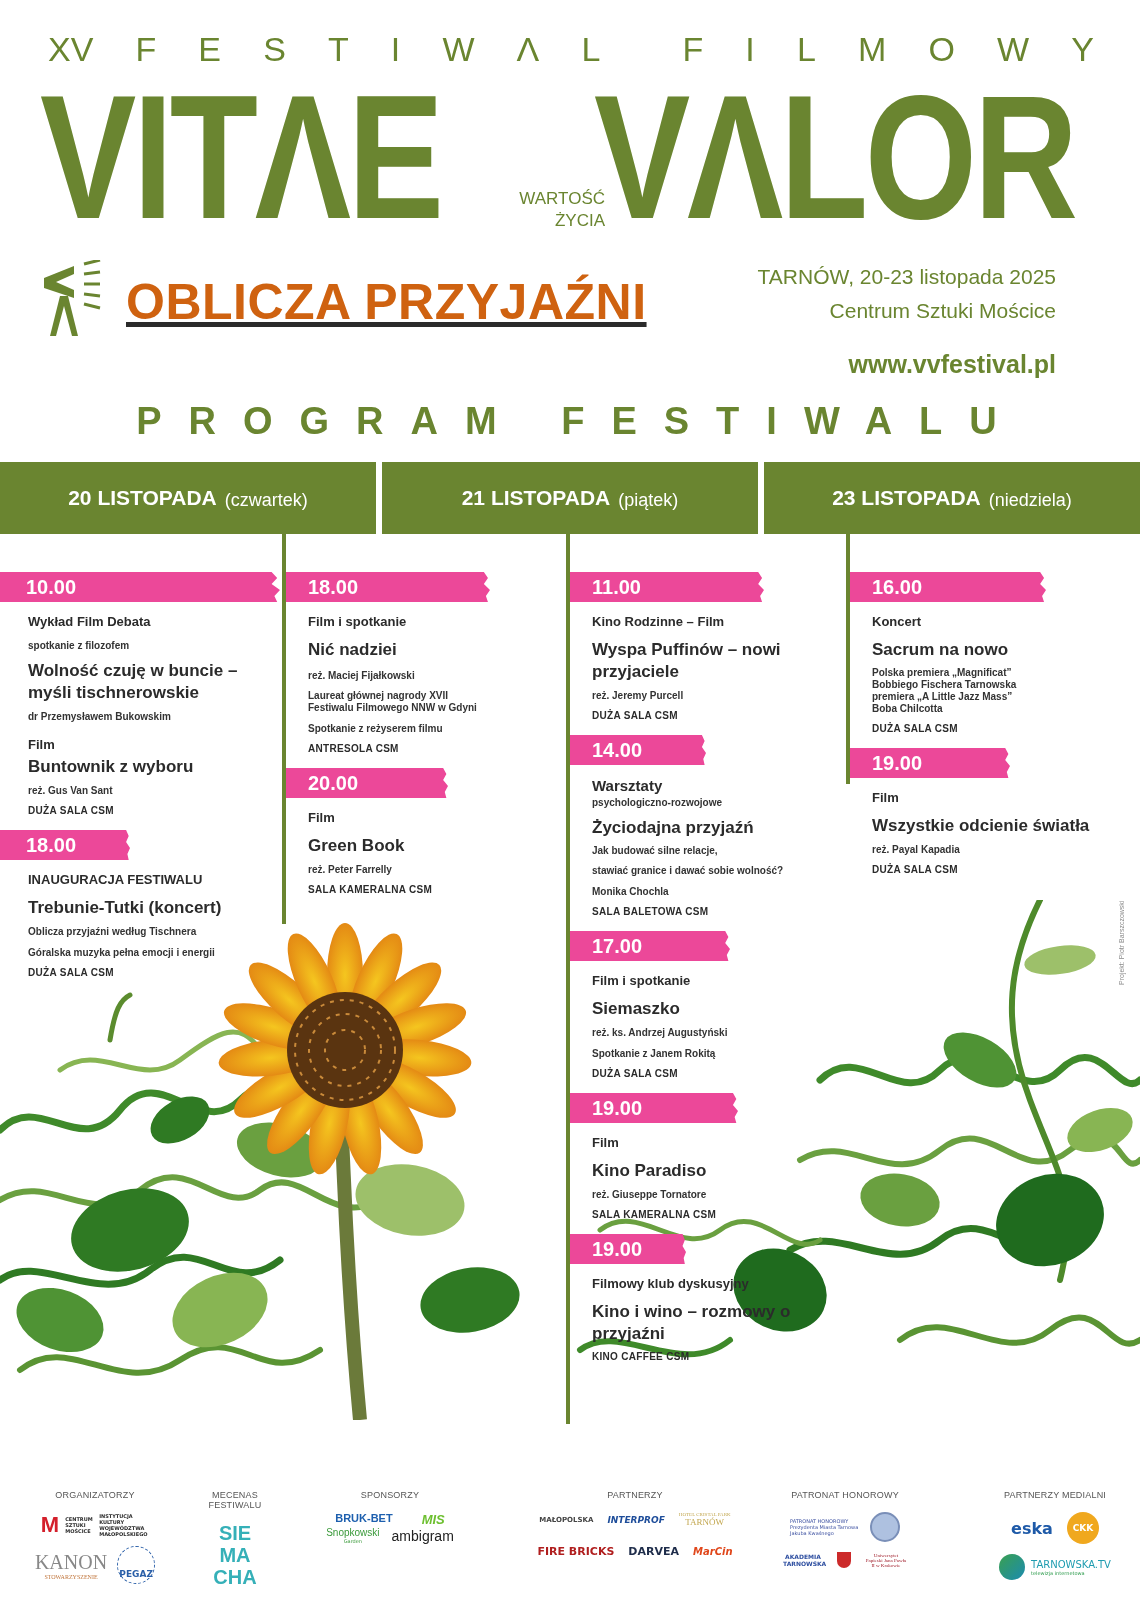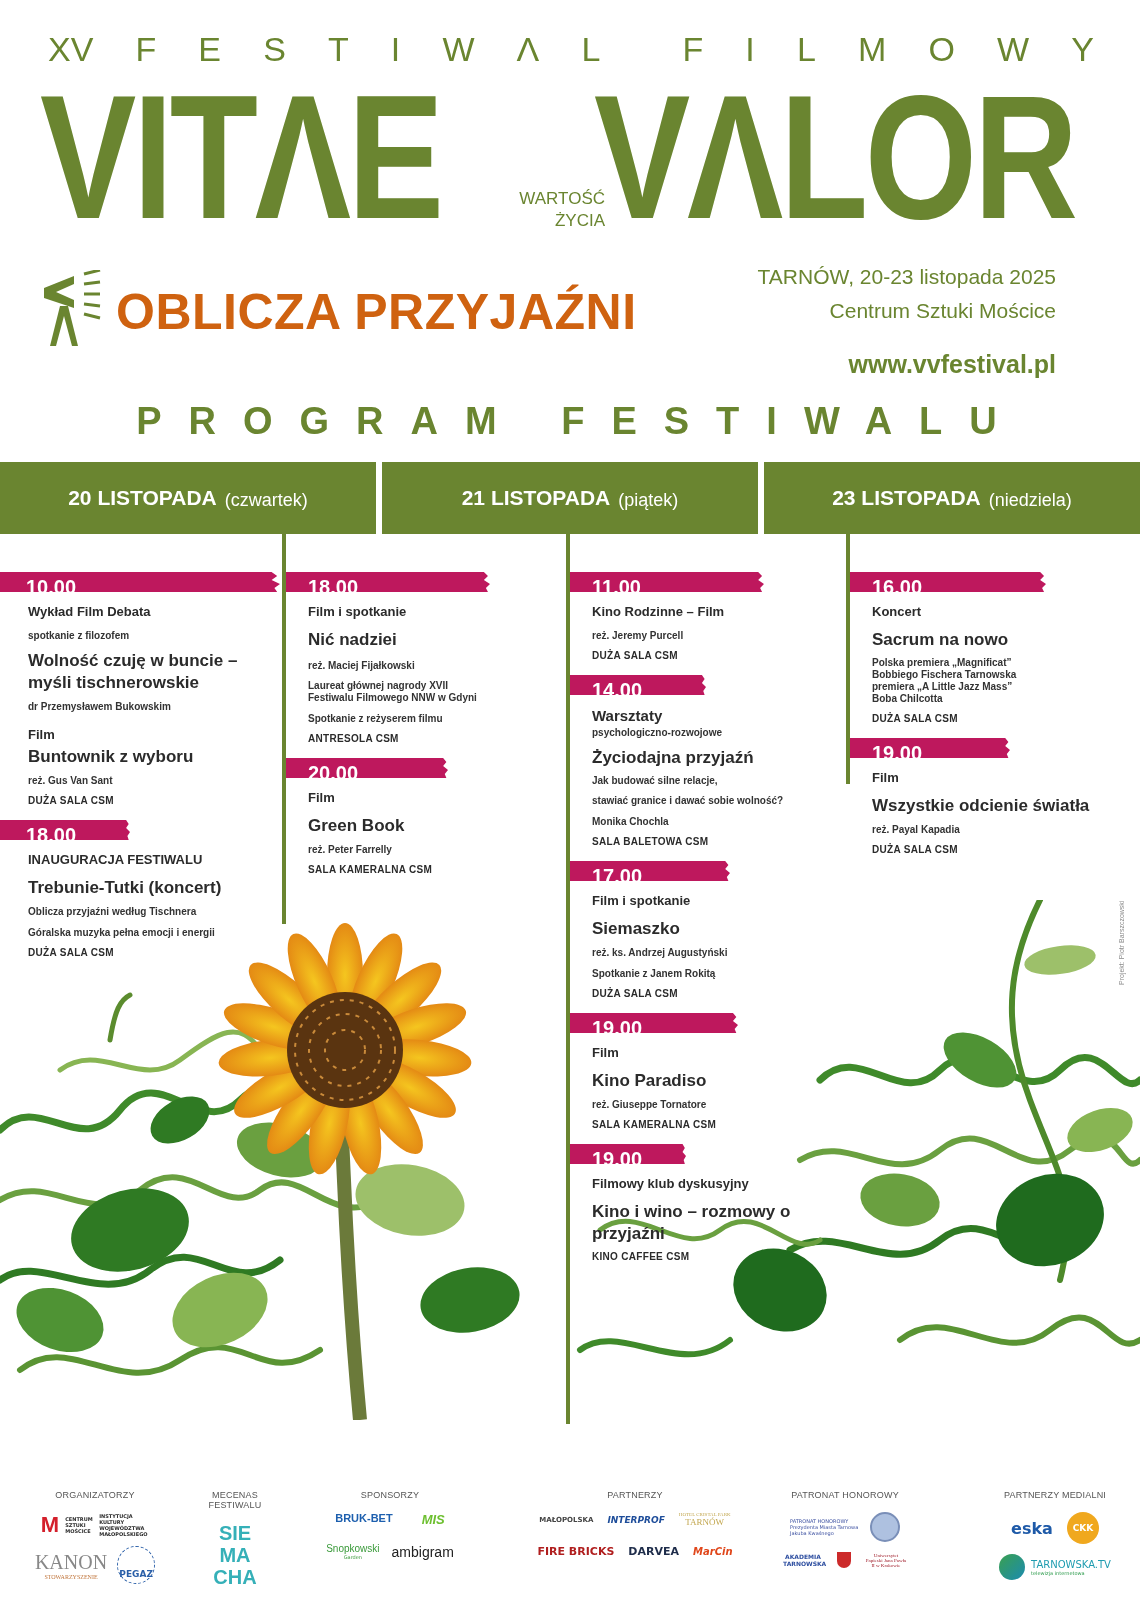--- a/index.html
+++ b/index.html
@@ -9,21 +9,21 @@
   
   .xv-line { position: absolute; left: 48px; top: 30px; width: 1046px; display: flex; justify-content: space-between;
              font-family: "Liberation Sans", sans-serif; font-size: 34px; color: #6a8530; letter-spacing: 0; }
   .xv-line span { display: inline-block; }
   .title-big { position: absolute; top: 82px; font-family: "Liberation Sans", sans-serif; font-weight: 700;
                font-size: 176px; line-height: 150px; color: #6a8530; letter-spacing: -4px; transform: scaleX(0.82); transform-origin: left top; }
   .title-vitae { left: 40px; }
   .title-valor { left: 594px; }
   .subtitle-small { position: absolute; left: 505px; top: 188px; font-family: "Liberation Sans", sans-serif; font-size: 17px;
                     color: #6a8530; text-align: right; line-height: 22px; width: 100px; }
-  .theme-row { position: absolute; left: 44px; top: 270px; display: flex; align-items: center; gap: 2px; }
+  .theme-row { position: absolute; left: 44px; top: 260px; display: flex; align-items: center; gap: 12px; text-decoration: underline; }
   .theme-title { font-family: "Liberation Sans", sans-serif; font-weight: 700; font-size: 50px; color: #cf6210; letter-spacing: 0.5px; }
   .info-block { position: absolute; right: 84px; top: 262px; text-align: right; font-family: "Liberation Sans", sans-serif; color: #6a8530; }
   .info-block .line1 { font-size: 21px; line-height: 30px; }
   .info-block .line2 { font-size: 21px; line-height: 30px; margin-top: 4px; }
   .info-block .url { font-size: 25px; font-weight: 700; margin-top: 24px; }
 
   .program-heading { position: absolute; left: 0; width: 1140px; top: 400px; text-align: center; font-family: "Liberation Sans", sans-serif;
                      font-weight: 700; font-size: 38px; color: #6a8530; letter-spacing: 27px; padding-left: 20px; }
 
   
@@ -35,21 +35,21 @@
   
   .vline { position: absolute; width: 4px; background: #6a8530; }
 
   
   .col { position: absolute; top: 572px; }
   .col-1 { left: 0; width: 280px; }
   .col-2 { left: 286px; width: 280px; }
   .col-3 { left: 570px; width: 280px; }
   .col-4 { left: 850px; width: 290px; }
 
-  .time-bar { position: relative; height: 20px; background: #be185d; color: #fff; font-family: "Liberation Sans", sans-serif;
+  .time-bar { position: relative; height: 30px; background: #ec4899; color: #fff; font-family: "Liberation Sans", sans-serif;
               font-weight: 700; font-size: 20px; line-height: 30px; padding-left: 26px; margin-bottom: 12px;
               clip-path: polygon(0 0, 97% 0, 99% 20%, 97% 40%, 100% 60%, 98% 80%, 99% 100%, 0 100%); }
   .col-2 .time-bar, .col-3 .time-bar, .col-4 .time-bar { padding-left: 22px; }
 
   .event { padding-left: 28px; padding-right: 10px; }
   .col-2 .event, .col-3 .event, .col-4 .event { padding-left: 22px; }
   .ev-type { font-family: "Liberation Sans", sans-serif; font-weight: 700; font-size: 13px; margin-bottom: 10px; color: #2b2b2b; }
   .ev-type-lg { font-size: 15px; margin-bottom: 2px; }
   .ev-small { font-family: "Liberation Sans", sans-serif; font-weight: 700; font-size: 10px; margin-bottom: 8px; color: #333; line-height: 13px; }
   .ev-title { font-family: "Liberation Sans", sans-serif; font-weight: 700; font-size: 17px; line-height: 22px; margin-bottom: 6px; color: #2b2b2b; }
@@ -245,20 +245,21 @@
     <div class="ev-title">Green Book</div>
     <div class="ev-small">reż. Peter Farrelly</div>
     <div class="ev-venue">SALA KAMERALNA CSM</div>
   </div>
 </div>
 
 <div class="col col-3">
   <div class="time-bar" style="width:194px;">11.00</div>
   <div class="event">
     <div class="ev-type">Kino Rodzinne – Film</div>
+    <div class="ev-title" style="width:190px">Wyspa Puffinów – nowi przyjaciele</div>
     <div class="ev-small">reż. Jeremy Purcell</div>
     <div class="ev-venue">DUŻA SALA CSM</div>
   </div>
   <div class="time-bar" style="width:136px;">14.00</div>
   <div class="event">
     <div class="ev-type ev-type-lg">Warsztaty</div>
     <div class="ev-small">psychologiczno-rozwojowe</div>
     <div class="ev-title">Życiodajna przyjaźń</div>
     <div class="ev-desc">Jak budować silne relacje,</div>
     <div class="ev-desc">stawiać granice i dawać sobie wolność?</div>
@@ -332,21 +333,21 @@
       <div>CHA</div>
     </div>
   </div>
 
   <div class="f-group" style="left:310px; width:160px;">
     <div class="f-label">SPONSORZY</div>
     <div style="display:flex; gap:29px; align-items:flex-start; justify-content:center;">
       <span class="logo" style="color:#1d5fae; font-size:11px;">BRUK-BET</span>
       <span class="logo" style="color:#6cbf2e; font-size:13px; font-style:italic;">MIS</span>
     </div>
-    <div style="display:flex; gap:12px; align-items:center; justify-content:center; margin-top:16px;">
+    <div style="display:flex; gap:12px; align-items:center; justify-content:center; ">
       <span style="display:flex; flex-direction:column; align-items:center;">
         <span style="color:#3a9a3a; font-size:10px; font-family:'Liberation Sans',sans-serif;">Snopkowski</span>
         <span style="color:#3a9a3a; font-size:5px;">Garden</span>
       </span>
       <span style="color:#222; font-size:14px; font-family:'Liberation Sans',sans-serif;">ambigram</span>
     </div>
   </div>
 
   <div class="f-group" style="left:520px; width:230px;">
     <div class="f-label">PARTNERZY</div>

